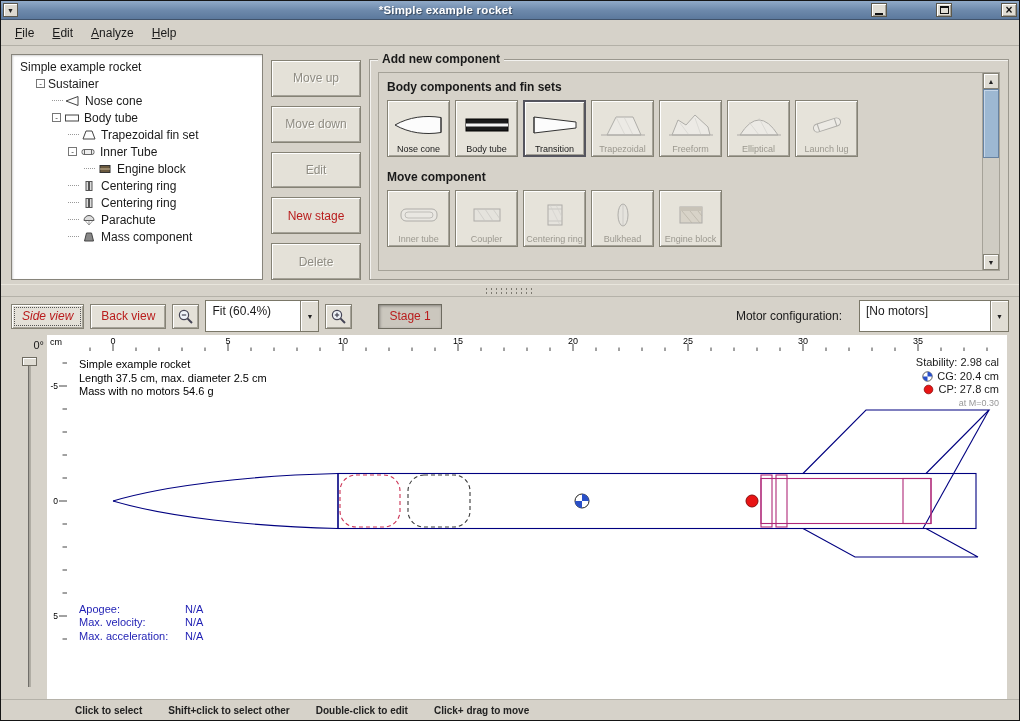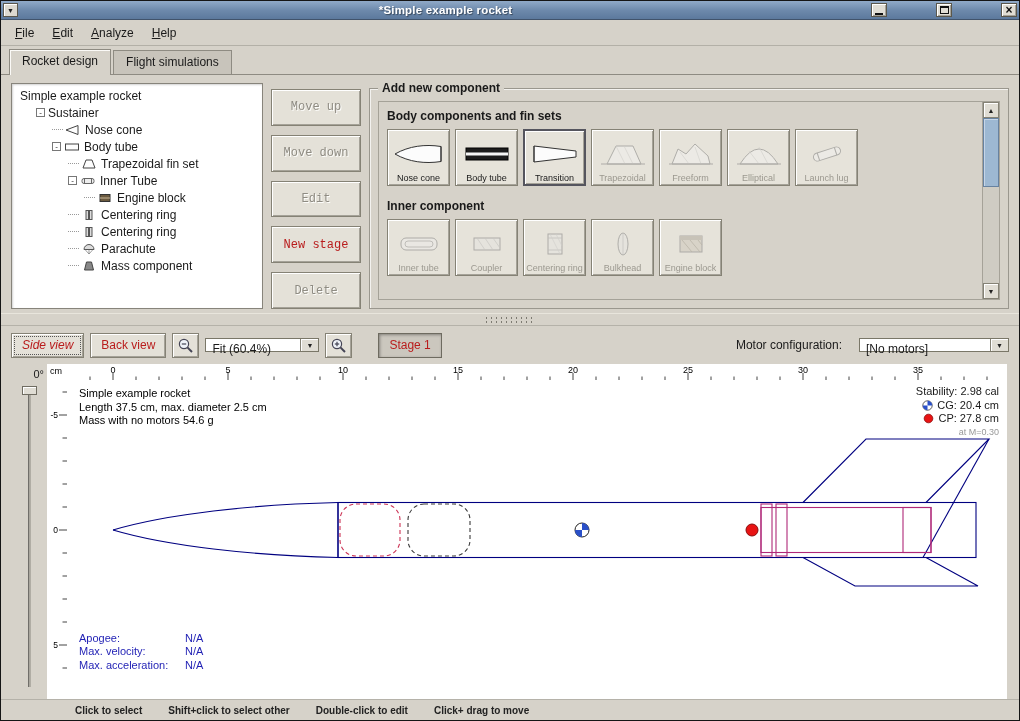--- a/index.html
+++ b/index.html
@@ -58,21 +58,21 @@
             text-align:center; margin-right:3px; flex:0 0 9px; color:#222;}
   .connector{width:11px; border-top:1px dotted #999; margin-right:2px; flex:0 0 11px;}
   .tree-icon{width:17px;height:12px;margin-right:3px;display:flex;align-items:center;flex:0 0 17px;}
   .tree-label{font-size:12px;}
 
   .actions-col{width:90px; display:flex; flex-direction:column; gap:9px; padding-top:6px;}
   .btn{background:#e4e1d8; border:1px solid #858275; color:#b91c1c;
        box-shadow:inset 1px 1px 0 #fff, inset -1px -1px 0 #a5a298;
        font-family:"Liberation Sans", sans-serif; font-size:12px; padding:4px 6px; text-align:center; cursor:default;}
   .btn.disabled{color:#8f8c83; text-shadow:1px 1px 0 #fdfdfb;}
-  .action-btn{height:38px;font-family:Liberation Mono, monospace;}
+  .action-btn{height:38px;}
 
   .add-group{flex:1; position:relative; border:1px solid #9a978e;
              box-shadow:inset 1px 1px 0 rgba(255,255,255,.7); margin-top:5px;
              padding:12px 8px 8px 8px; display:flex;}
   .group-title{position:absolute; top:-8px; left:8px; background:var(--panel);
                padding:0 4px; font-weight:bold; font-size:12px;}
   .palette-wrap{flex:1; border:1px solid #a5a298; background:var(--panel); display:flex; overflow:hidden;}
   .palette-content{flex:1; padding:5px 8px; overflow:hidden;}
   .section-label{font-weight:bold; font-size:12px; margin:2px 0 6px;}
   .section-label.second{margin-top:13px;}
@@ -100,21 +100,21 @@
   .split-dots{width:52px; height:7px;
               background-image:radial-gradient(#7d7a71 1px, transparent 1.1px);
               background-size:5px 4px;}
 
   
   .view-toolbar{height:38px; flex:0 0 38px; display:flex; align-items:center; padding:0 10px; gap:6px;}
   .tool-btn{height:25px; display:flex; align-items:center; justify-content:center; padding:0 10px;}
   .tool-btn.selected{outline:1px dotted #555; outline-offset:-4px;font-style:italic;}
   .icon-btn{width:27px; height:25px; padding:0;}
   .tool-btn.pressed{background:#cbc7be; box-shadow:inset 1px 1px 3px rgba(0,0,0,.35); border-color:#6e6b60;}
-  .combo{display:flex; align-items:stretch; background:#fff; border:1px solid #7a7768; height:14px;}
+  .combo{display:flex; align-items:stretch; background:#fff; border:1px solid #7a7768; height:32px;}
   .combo .val{padding:3px 6px 0; flex:1; font-size:12px; white-space:nowrap;}
   .combo .arrow-btn{width:18px; background:#e0ddd4; border-left:1px solid #858275;
                     box-shadow:inset 1px 1px 0 #fff; display:flex; align-items:center; justify-content:center;
                     font-size:7px; color:#222;}
   .zoom-combo{width:114px;}
   .motor-combo{width:150px;}
   .spacer{flex:1;}
   .motor-label{font-weight:normal; margin-right:11px;}
 
   
@@ -164,24 +164,20 @@
       </div>
   </div>
 
   <div class="menubar" id="menubar">
       <div class="menu-item">File</div>
       <div class="menu-item">Edit</div>
       <div class="menu-item">Analyze</div>
       <div class="menu-item">Help</div>
     </div>
 
-  <div class="tabstrip" id="tabstrip">
-      <div class="tab active">Rocket design</div>
-      <div class="tab">Flight simulations</div>
-    </div>
 
   <div class="design-row">
     <div class="tree-pane" id="tree">
         <div class="tree-row" style="padding-left: 6px;">
           <span class="tree-label">Simple example rocket</span>
         </div>
         <div class="tree-row" style="padding-left: 22px;">
           <span class="expander">-</span>
           <span class="tree-label">Sustainer</span>
         </div>
@@ -351,21 +347,21 @@
                     <g transform="rotate(-18 26 15)">
                       <rect x="12" y="11" width="28" height="8" rx="4" fill="#f4f2ec" stroke="#777"></rect>
                       <line x1="17" y1="11" x2="17" y2="19" stroke="#777"></line>
                       <line x1="35" y1="11" x2="35" y2="19" stroke="#777"></line>
                     </g>
                   </svg>
                 </div>
                 <div class="plabel">Launch lug</div>
               </div>
             </div>
-          <div class="section-label second">Inner component</div>
+          <div class="section-label second">Move component</div>
           <div class="palette-row" id="inner-palette">
               <div class="palette-btn disabled">
                 <div class="picon">
                   <svg width="52" height="30" viewBox="0 0 52 30">
                     <rect x="8" y="9" width="36" height="12" rx="5" fill="#efece5" stroke="#777"></rect>
                     <rect x="12" y="12" width="28" height="6" rx="3" fill="none" stroke="#999"></rect>
                   </svg>
                 </div>
                 <div class="plabel">Inner tube</div>
               </div>

